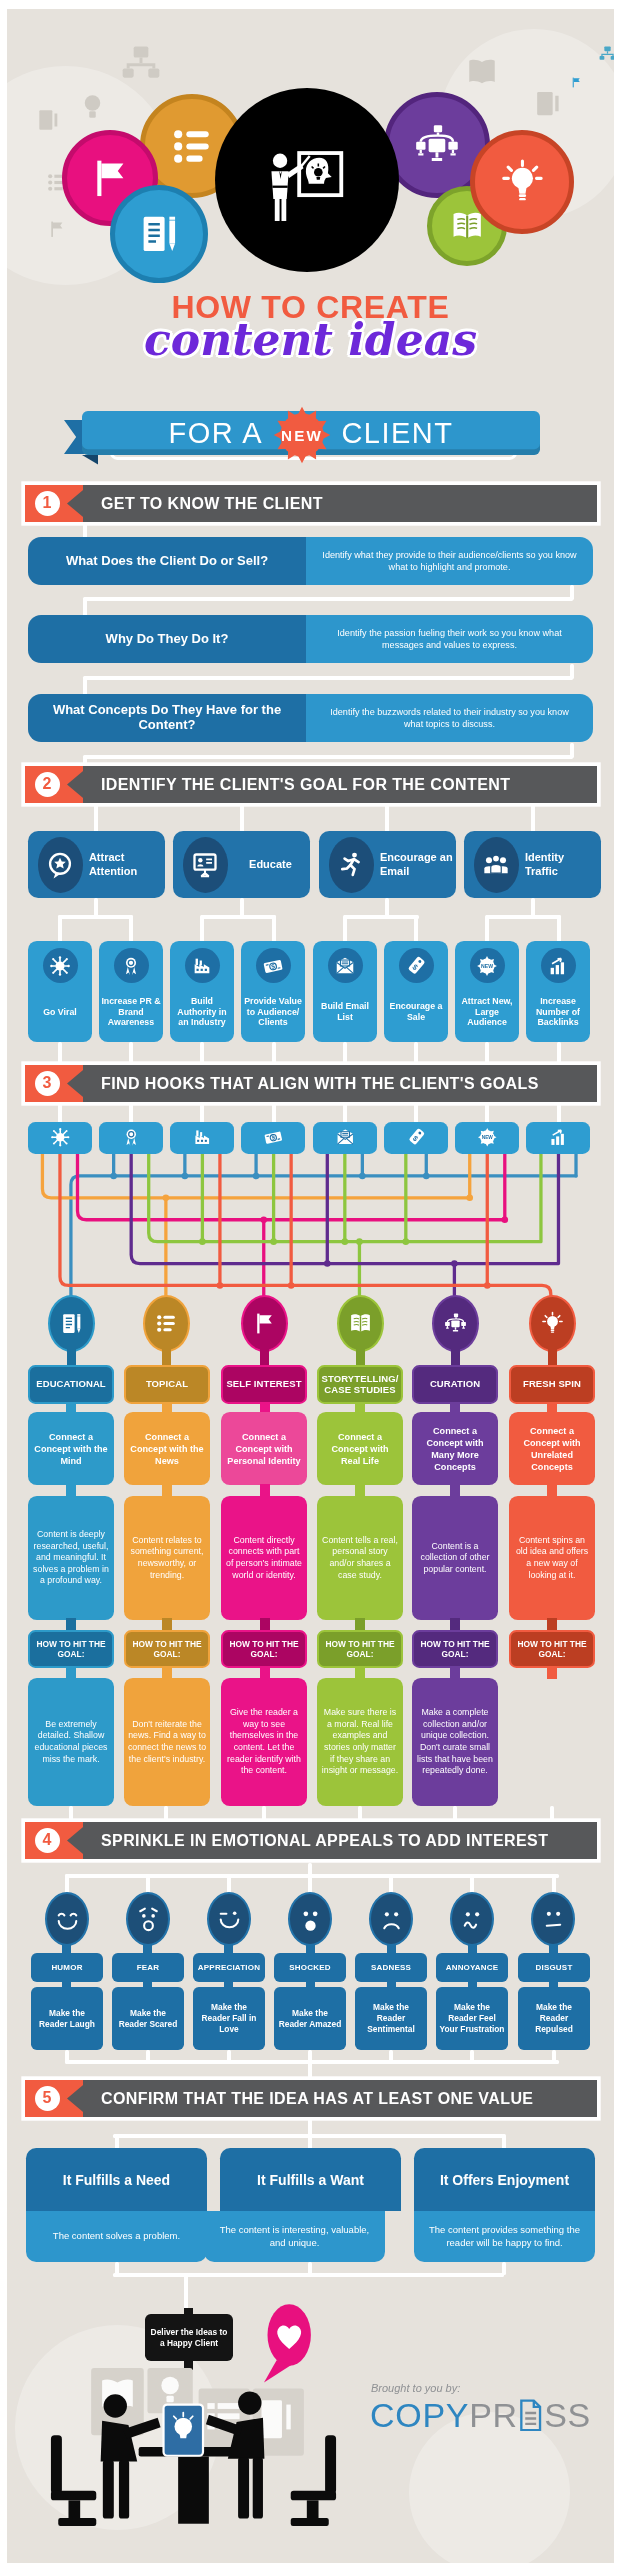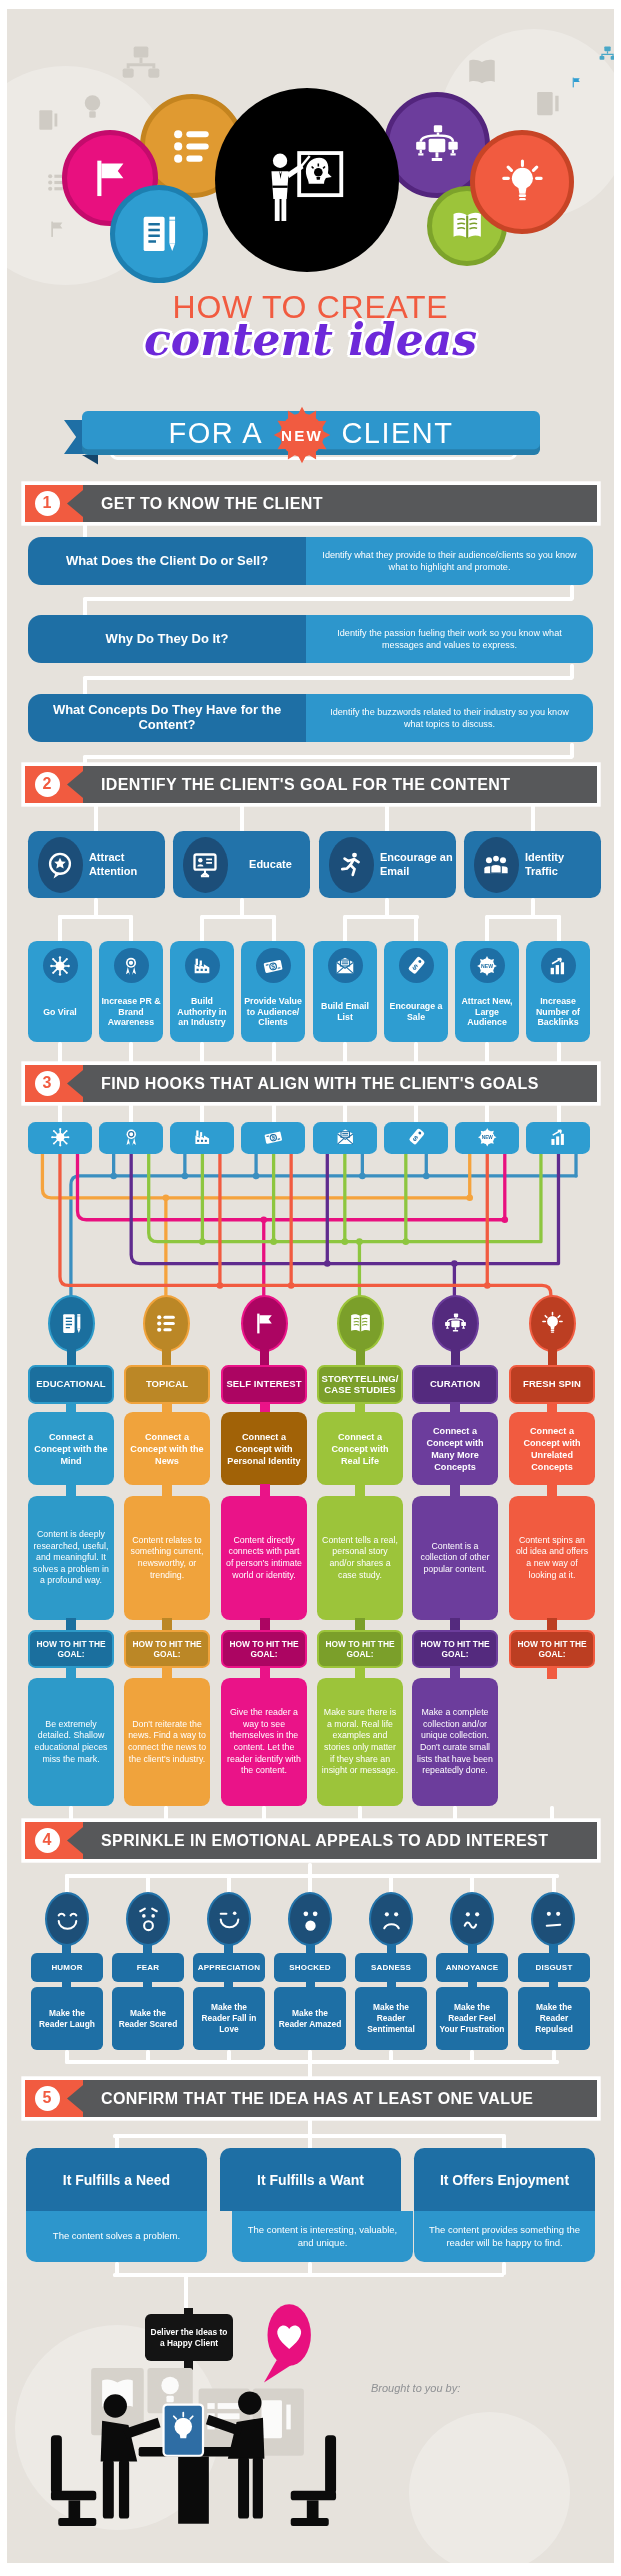--- a/index.html
+++ b/index.html
@@ -44,21 +44,21 @@
   .emoval{position:absolute;top:1892px;width:44px;height:54px;border-radius:50%;background:#1d4f78;border:2.9px solid #2273aa;z-index:2;display:flex;align-items:center;justify-content:center;box-sizing:border-box}
   .emoval svg{width:31px;height:39px}
   .emoneck{position:absolute;top:1944px;width:8.8px;height:10.2px;background:#1e6fa5;z-index:2}
   .emolabel{position:absolute;top:1953px;width:72px;height:29px;background:#1e6fa5;border-radius:5.8px;z-index:2;color:#fff;font-weight:bold;font-size:8px;display:flex;align-items:center;justify-content:center;text-align:center;letter-spacing:0.2px}
   .emotab{position:absolute;top:1981px;width:8.8px;height:7.3px;background:#1e6fa5;z-index:2}
   .emobox{position:absolute;top:1987px;width:72px;height:63px;background:#1e6fa5;border-radius:5.8px;z-index:2;color:#fff;font-weight:bold;font-size:8.4px;line-height:1.3;display:flex;align-items:center;justify-content:center;text-align:center;padding:2.9px;box-sizing:border-box}
   
   .valt{position:absolute;top:2148px;width:181px;height:63px;background:#1e6fa5;border-radius:10.2px 10.2px 0 0;z-index:2;color:#fff;font-weight:bold;font-size:14px;display:flex;align-items:center;justify-content:center;text-align:center}
   .valb{position:absolute;top:2211px;width:181px;height:51px;background:#2d96cc;z-index:2;border-radius:0 0 10.2px 10.2px;color:#fff;font-size:9.5px;line-height:1.35;display:flex;align-items:center;justify-content:center;text-align:center;padding:0 11.7px;box-sizing:border-box}
   
-  .title-top{position:absolute;left:0;top:289px;width:621px;text-align:center;color:#f15b40;font-size:32px;font-weight:normal;letter-spacing:0.7px;z-index:2}
+  .title-top{position:absolute;left:0;top:289px;width:621px;text-align:center;color:#f15b40;font-size:32px;font-weight:bold;letter-spacing:0.7px;z-index:2}
   .title-script{position:absolute;left:0;top:314px;width:621px;text-align:center;color:#6d28d9;font-family:"DejaVu Serif",serif;font-style:italic;font-weight:bold;font-size:44px;z-index:3;
     text-shadow:-2.2px -2.2px 0 #fff,2.2px -2.2px 0 #fff,-2.2px 2.2px 0 #fff,2.2px 2.2px 0 #fff,0 -2.9px 0 #fff,0 2.9px 0 #fff,-2.9px 0 0 #fff,2.9px 0 0 #fff}
   .banner-frame{position:absolute;left:110px;top:417px;width:401px;height:37px;border:3.7px solid #fff;border-radius:7.3px;z-index:1}
   .banner-tail{position:absolute;left:64px;top:420px;width:38px;height:34px;background:#1e6fa5;clip-path:polygon(0 0,100% 0,100% 100%,0 100%,32% 50%);z-index:2}
   .banner{position:absolute;left:82px;top:411px;width:458px;height:44px;background:#2d96cc;border-radius:5.8px;box-shadow:inset 0 -5.8px 0 rgba(0,0,0,.16);z-index:3;display:flex;align-items:center;justify-content:center;gap:10.2px;color:#fff;font-size:29px;letter-spacing:1.5px}
   .banner-fold{position:absolute;left:82px;top:455px;width:16px;height:9.5px;background:#14456b;clip-path:polygon(0 0,100% 0,100% 100%);z-index:2}
   .burst{width:58px;height:58px;position:relative;top:1.5px;flex:0 0 auto;z-index:4}
   .deliver{position:absolute;left:145px;top:2314px;width:88px;height:47px;background:#141414;border-radius:5.8px;z-index:2;color:#fff;font-weight:bold;font-size:8.4px;line-height:1.3;display:flex;align-items:center;justify-content:center;text-align:center;padding:2.9px;box-sizing:border-box}
   .btab{position:absolute;background:#141414;z-index:2}
   .logo-brought{position:absolute;left:371px;top:2382px;color:#8f9194;font-style:italic;font-size:11px;z-index:2}
@@ -667,21 +667,21 @@
 
   <div class="ctab" style="left:66px;top:1403px;height:11px;background:#2d9ac9"></div>
   <div class="ctab" style="left:162px;top:1403px;height:11px;background:#f0a33c"></div>
   <div class="ctab" style="left:260px;top:1403px;height:11px;background:#ea1388"></div>
   <div class="ctab" style="left:355px;top:1403px;height:11px;background:#9cc43a"></div>
   <div class="ctab" style="left:450px;top:1403px;height:11px;background:#6c3d9c"></div>
   <div class="ctab" style="left:547px;top:1403px;height:11px;background:#f15b40"></div>
 
   <div class="colbox" style="left:28px;top:1412px;height:73px;background:#2d9ac9;font-weight:bold;font-size:9.1px">Connect a Concept with the Mind</div>
   <div class="colbox" style="left:124px;top:1412px;height:73px;background:#f0a33c;font-weight:bold;font-size:9.1px">Connect a Concept with the News</div>
-  <div class="colbox" style="left:221px;top:1412px;height:73px;background:#a16207;font-weight:bold;font-size:9.1px">Connect a Concept with Personal Identity</div>
+  <div class="colbox" style="left:221px;top:1412px;height:73px;background:#ec4899;font-weight:bold;font-size:9.1px">Connect a Concept with Personal Identity</div>
   <div class="colbox" style="left:317px;top:1412px;height:73px;background:#9cc43a;font-weight:bold;font-size:9.1px">Connect a Concept with Real Life</div>
   <div class="colbox" style="left:412px;top:1412px;height:73px;background:#6c3d9c;font-weight:bold;font-size:9.1px">Connect a Concept with Many More Concepts</div>
   <div class="colbox" style="left:509px;top:1412px;height:73px;background:#f15b40;font-weight:bold;font-size:9.1px">Connect a Concept with Unrelated Concepts</div>
 
   <div class="ctab" style="left:66px;top:1484px;height:13px;background:#2d9ac9"></div>
   <div class="ctab" style="left:162px;top:1484px;height:13px;background:#f0a33c"></div>
   <div class="ctab" style="left:260px;top:1484px;height:13px;background:#ea1388"></div>
   <div class="ctab" style="left:355px;top:1484px;height:13px;background:#9cc43a"></div>
   <div class="ctab" style="left:450px;top:1484px;height:13px;background:#6c3d9c"></div>
   <div class="ctab" style="left:547px;top:1484px;height:13px;background:#f15b40"></div>
@@ -846,21 +846,21 @@
   <div class="vline" style="left:308px;top:2118px;width:3.7px;height:17.5px"></div>
   <div class="hline" style="left:113px;top:2134px;width:391px;height:3.7px"></div>
   <div class="vline" style="left:115px;top:2134px;width:3.7px;height:14.6px"></div>
   <div class="vline" style="left:308px;top:2134px;width:3.7px;height:14.6px"></div>
   <div class="vline" style="left:502px;top:2134px;width:3.7px;height:14.6px"></div>
 
   <div class="valt" style="left:26px">It Fulfills a Need</div>
   <div class="valt" style="left:220px">It Fulfills a Want</div>
   <div class="valt" style="left:414px">It Offers Enjoyment</div>
   <div class="valb" style="left:26px">The content solves a problem.</div>
-  <div class="valb" style="left:232px">The content is interesting, valuable, and unique.</div>
+  <div class="valb" style="left:204px">The content is interesting, valuable, and unique.</div>
   <div class="valb" style="left:414px">The content provides something the reader will be happy to find.</div>
 
   <div class="vline" style="left:115px;top:2262px;width:3.7px;height:13px"></div>
   <div class="vline" style="left:308px;top:2262px;width:3.7px;height:13px"></div>
   <div class="vline" style="left:502px;top:2262px;width:3.7px;height:13px"></div>
   <div class="hline" style="left:113px;top:2273px;width:391px;height:3.7px"></div>
   <div class="vline" style="left:184px;top:2273px;width:3.7px;height:42px"></div>
 
   <div class="btab" style="left:184px;top:2308px;width:8.8px;height:7.3px"></div>
   <div class="deliver">Deliver the Ideas to a Happy Client</div>
@@ -917,19 +917,29 @@
         <g fill="#fff">
           <circle cx="211" cy="80" r="12"></circle>
           <path d="M206 90 h10 l-1 6 h-8 Z"></path>
           <g stroke="#fff" stroke-width="2.4" stroke-linecap="round">
             <path d="M211 61 v5 M198 66 l3.5 3.5 M224 66 l-3.5 3.5"></path>
           </g>
         </g>
       </svg></div>
 
   <div class="logo-brought">Brought to you by:</div>
+  <div class="logo-row">
+    <span class="logo-copy">COPY</span>
+      <span class="logo-gray">PR</span>
+      <span class="logo-doc"><svg viewBox="0 0 30 42">
+          <path d="M3 2 H19 L27 10 V40 H3 Z" fill="none" stroke="#2e86c1" stroke-width="3"></path>
+          <path d="M19 2 V10 H27" fill="none" stroke="#2e86c1" stroke-width="3"></path>
+          <path d="M8 18 h14 M8 25 h14 M8 32 h14" stroke="#8f9194" stroke-width="3"></path>
+        </svg></span>
+      <span class="logo-gray">SS</span>
+  </div>
 
   <div class="abs w" style="left:0;top:0;width:621px;height:8.8px;z-index:5;background:#fff"></div>
   <div class="abs w" style="left:0;top:0;width:7.3px;height:2576px;z-index:5;background:#fff"></div>
   <div class="abs w" style="left:614px;top:0;width:7.3px;height:2576px;z-index:5;background:#fff"></div>
   <div class="abs w" style="left:0;top:2563px;width:621px;height:13px;z-index:5;background:#fff"></div>
 </div>
 
 
 </body></html>

